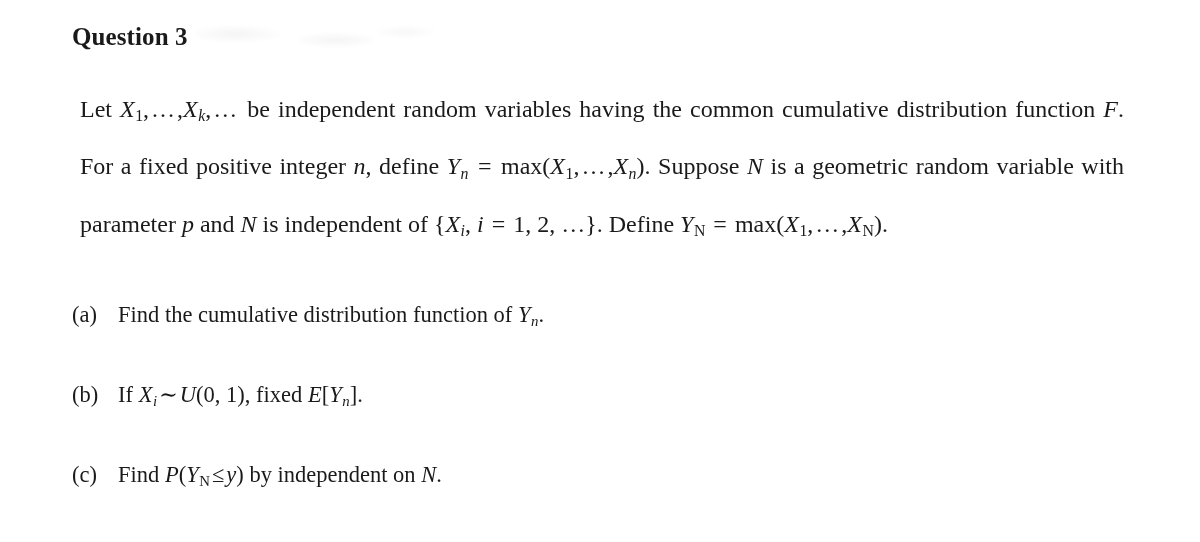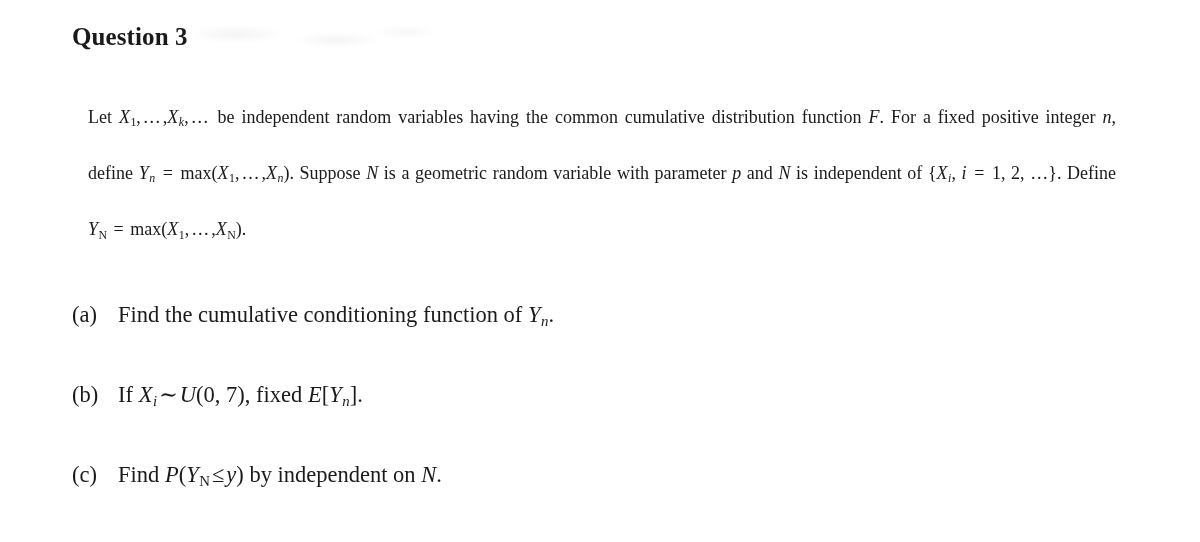--- a/index.html
+++ b/index.html
@@ -51,22 +51,22 @@
   }
 
   .body-block {
     position: absolute;
     left: 72px;
     top: 76px;
     width: 1060px;
   }
 
   p.para {
-    margin: 16px;
-    font-size: 18px;
+    margin: 8px;
+    font-size: 24px;
     line-height: 51px;
     text-align: justify;
     text-justify: inter-word;
     hyphens: none;
   }
 
   .items {
     position: absolute;
     left: 72px;
     top: 300px;
@@ -118,25 +118,25 @@
 
   <h1 class="q-title">Question 3</h1>
 
   <div class="body-block">
     <p class="para"><span>Let </span><span class="nbsp"><span class="m">X</span><sub class="sr">1</sub>,<span class="op">…</span>,<span class="m">X</span><sub class="s">k</sub>,<span class="op">…</span></span><span> be independent random variables having the common cumulative distribution function </span><span class="m">F</span><span>. For a fixed positive integer </span><span class="m">n</span><span>, define </span><span class="nbsp"><span class="m">Y</span><sub class="s">n</sub><span class="op"> = </span><span class="mr">max(</span><span class="m">X</span><sub class="sr">1</sub>,<span class="op">…</span>,<span class="m">X</span><sub class="s">n</sub><span class="mr">)</span></span><span>. Suppose </span><span class="m">N</span><span> is a geometric random variable with parameter </span><span class="m">p</span><span> and </span><span class="m">N</span><span> is independent of </span><span class="nbsp"><span class="mr">{</span><span class="m">X</span><sub class="s">i</sub>, <span class="m">i</span><span class="op"> = </span><span class="mr">1, 2, …</span><span class="mr">}</span></span><span>. Define </span><span class="nbsp"><span class="m">Y</span><sub class="sr">N</sub><span class="op"> = </span><span class="mr">max(</span><span class="m">X</span><sub class="sr">1</sub>,<span class="op">…</span>,<span class="m">X</span><sub class="sr">N</sub><span class="mr">)</span></span><span>.</span></p>
   </div>
 
   <div class="items">
 
     <div class="item">
-      <span class="marker">(a)</span><span>Find the cumulative conditioning function of </span><span class="m">Y</span><sub class="s">n</sub><span>.</span>
+      <span class="marker">(a)</span><span>Find the cumulative distribution function of </span><span class="m">Y</span><sub class="s">n</sub><span>.</span>
     </div>
 
     <div class="item">
-      <span class="marker">(b)</span><span>If </span><span class="m">X</span><sub class="s">i</sub><span class="op">∼</span><span class="m">U</span><span class="mr">(0, 7)</span><span>, fixed </span><span class="m">E</span><span class="mr">[</span><span class="m">Y</span><sub class="s">n</sub><span class="mr">]</span><span>.</span>
+      <span class="marker">(b)</span><span>If </span><span class="m">X</span><sub class="s">i</sub><span class="op">∼</span><span class="m">U</span><span class="mr">(0, 1)</span><span>, fixed </span><span class="m">E</span><span class="mr">[</span><span class="m">Y</span><sub class="s">n</sub><span class="mr">]</span><span>.</span>
     </div>
 
     <div class="item">
       <span class="marker">(c)</span><span>Find </span><span class="m">P</span><span class="mr">(</span><span class="m">Y</span><sub class="sr">N</sub><span class="op">≤</span><span class="m">y</span><span class="mr">)</span><span> by independent on </span><span class="m">N</span><span>.</span>
     </div>
 
   </div>
 </div>
 
 </body></html>

